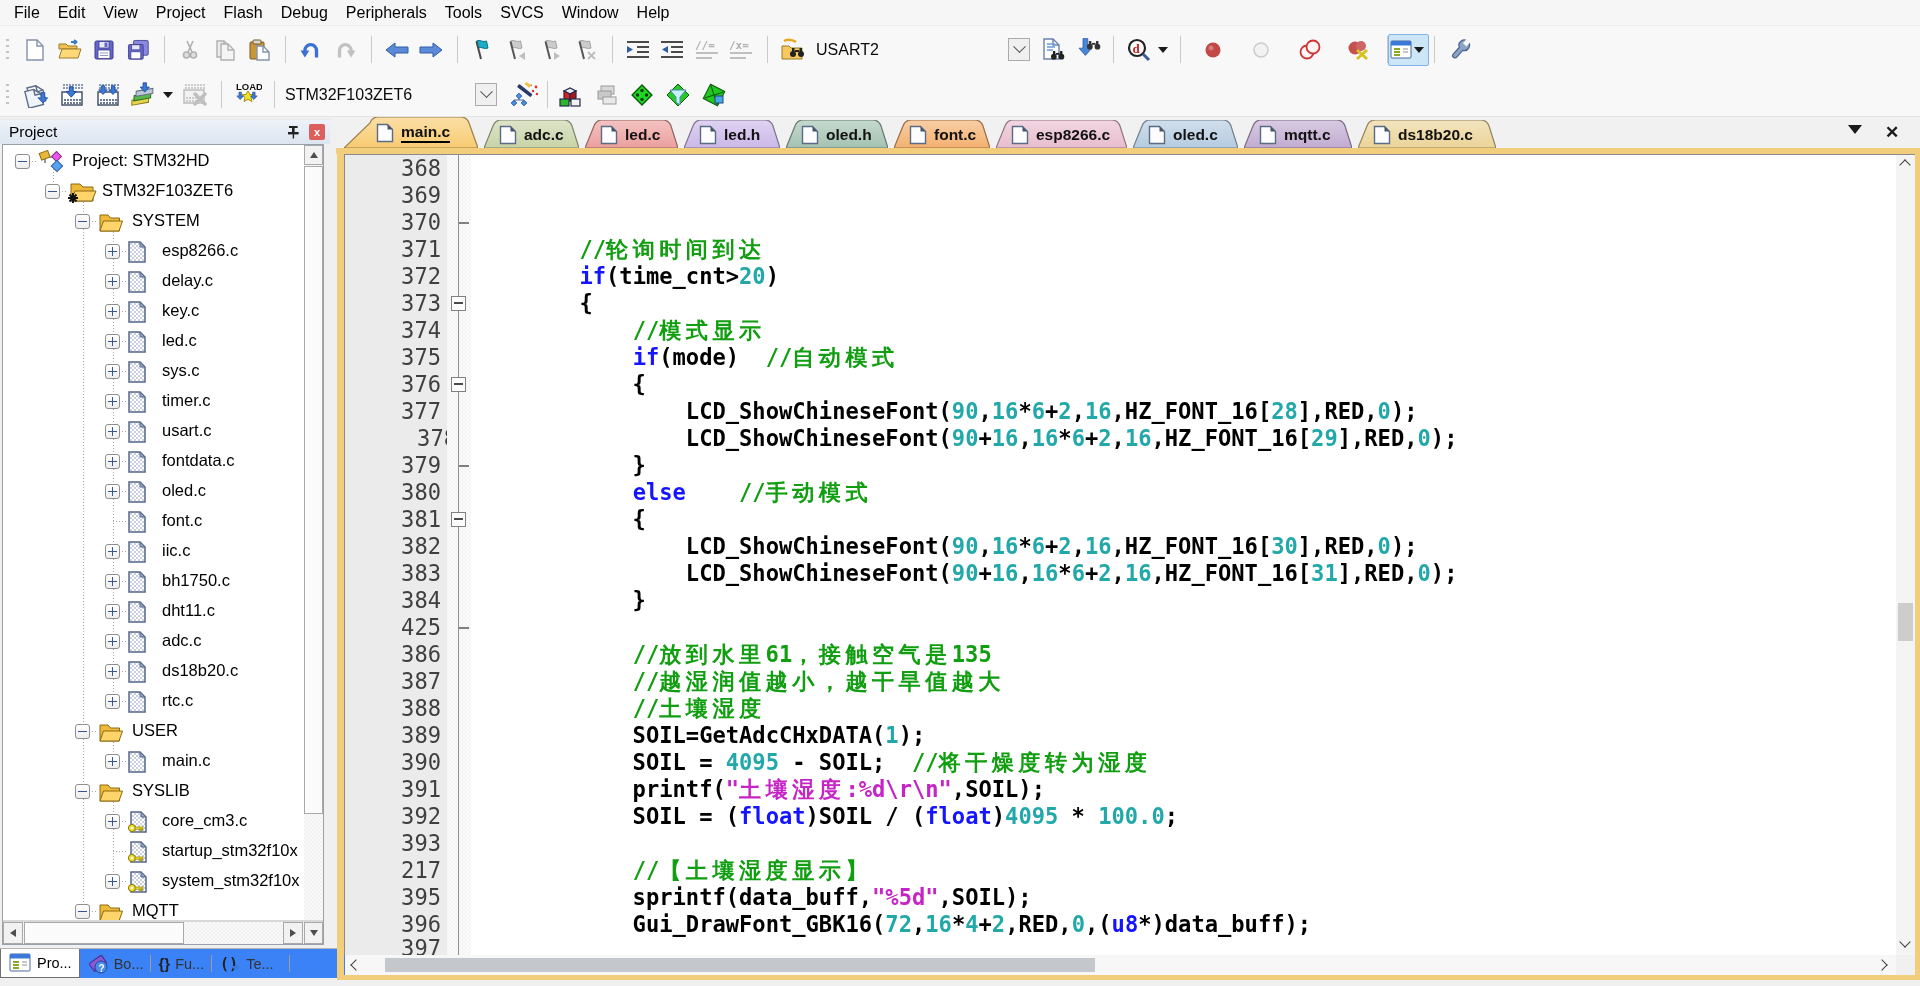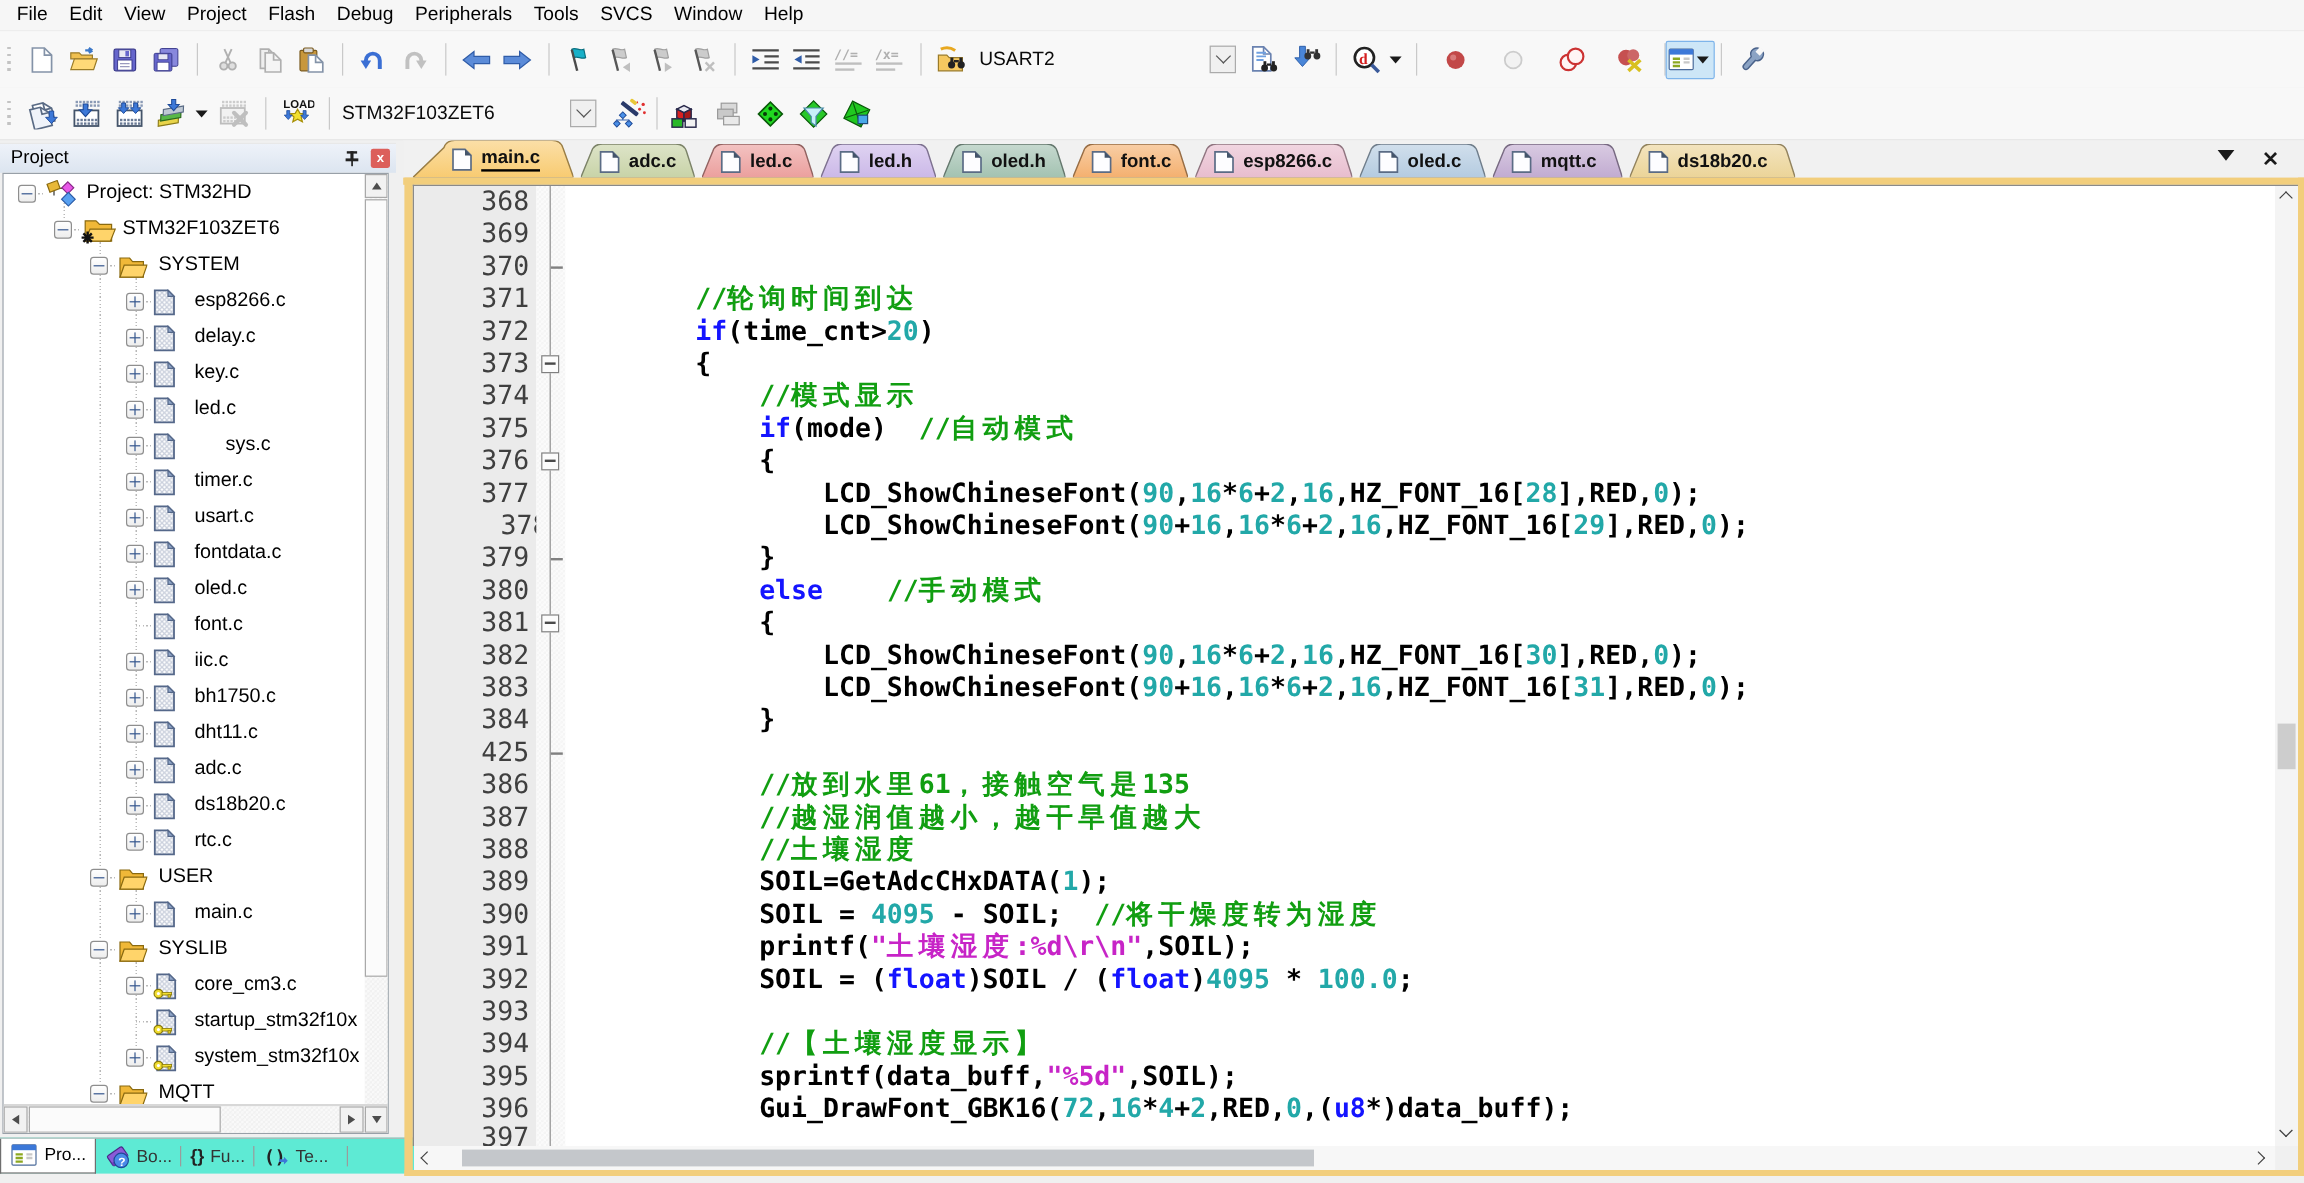--- a/index.html
+++ b/index.html
@@ -67,21 +67,21 @@
   .tri.up    { border-bottom:6px solid #4D4D4D; margin-top:-4px; }
   .tri.down  { border-top:6px solid #4D4D4D; margin-bottom:-4px; }
   .tri.left  { border-right:6px solid #4D4D4D; margin-left:-4px; }
   .tri.right { border-left:6px solid #4D4D4D; margin-right:-4px; }
   .sb-track-v { position:absolute; background:#F1F1F1;
     background-image:linear-gradient(45deg,#FAFAFA 25%,transparent 25%,transparent 75%,#FAFAFA 75%),linear-gradient(45deg,#FAFAFA 25%,transparent 25%,transparent 75%,#FAFAFA 75%);
     background-size:4px 4px; background-position:0 0,2px 2px; }
   .sb-thumb { position:absolute; background:#FBFBFB; border:1px solid #A9A9A9; }
 
   
-  #proj-tabs { left:0; top:948px; width:396px; height:30px; display:flex; align-items:stretch; background:#5eead4; border-top:1px solid #B5B5B5; }
+  #proj-tabs { left:0; top:948px; width:396px; height:30px; display:flex; align-items:stretch; background:#3b82f6; border-top:1px solid #B5B5B5; }
   .ptab { display:flex; align-items:center; padding:0 7px; font-size:14.5px; color:#333; position:relative; }
   .ptab.active { background:#FFFFFF; border:1px solid #6F6F6F; border-top:none; color:#000; }
   .ptab svg, .ptab .gly { margin-right:5px; }
   .ptab-sep { width:1px; height:17px; background:#9B9B9B; align-self:center; }
   .gly { font-size:15px; font-weight:bold; color:#222; font-family:"Liberation Sans",sans-serif; }
 
   
   #tabstrip { left:336px; top:117px; width:1584px; height:31px; background:#F1F1F1; }
   .etab { position:absolute; top:3px; height:28px; }
   .etab:not(.active) .inner { padding-top:2px; }
@@ -878,21 +878,21 @@
           <span class="tico" style="left:124px;"><svg width="20" height="24" viewBox="0 0 20 24" xmlns="http://www.w3.org/2000/svg">
               <defs>
                 <pattern id="dp" width="4" height="4" patternUnits="userSpaceOnUse">
                   <rect width="4" height="4" fill="#FFFFFF"></rect>
                   <path d="M0,0 l4,4 M4,0 l-4,4" stroke="#C9CFDC" stroke-width="1"></path>
                 </pattern>
               </defs>
               <path d="M2,2 h11 l5,5 v15 h-16 z" fill="url(#dp)" stroke="#55688A" stroke-width="1.5"></path>
               <path d="M13,2 v5 h5 z" fill="#8FA5C8" stroke="#55688A"></path>
             </svg></span>
-          <span class="lbl" style="left:159px;margin-left:26px;">sys.c</span>
+          <span class="lbl" style="left:159px;">sys.c</span>
         </div>
         <div class="trow" style="top:240px;">
           <div class="doth" style="left:110px; top:14px; width:14px;"></div>
           <div class="ebox" style="left:102px;">
             <span class="h"></span>
             <span class="v"></span>
           </div>
           <span class="tico" style="left:124px;"><svg width="20" height="24" viewBox="0 0 20 24" xmlns="http://www.w3.org/2000/svg">
               <defs>
                 <pattern id="dp" width="4" height="4" patternUnits="userSpaceOnUse">
@@ -1566,21 +1566,21 @@
         <div class="ln" style="top:432px;">384</div>
         <div class="ln" style="top:459px;">425</div>
         <div class="ln" style="top:486px;">386</div>
         <div class="ln" style="top:513px;">387</div>
         <div class="ln" style="top:540px;">388</div>
         <div class="ln" style="top:567px;">389</div>
         <div class="ln" style="top:594px;">390</div>
         <div class="ln" style="top:621px;">391</div>
         <div class="ln" style="top:648px;">392</div>
         <div class="ln" style="top:675px;">393</div>
-        <div class="ln" style="top:702px;">394</div>
+        <div class="ln" style="top:702px;">217</div>
         <div class="ln" style="top:729px;">395</div>
         <div class="ln" style="top:756px;">396</div>
         <div class="ln" style="top:780px;">397</div>
       </div>
     <div id="foldmargin"></div>
     <div id="foldline"></div>
     <div id="codelines">
         <div class="cl" style="top:0px;"></div>
         <div class="cl" style="top:27px;"></div>
         <div class="cl" style="top:54px;"></div>

